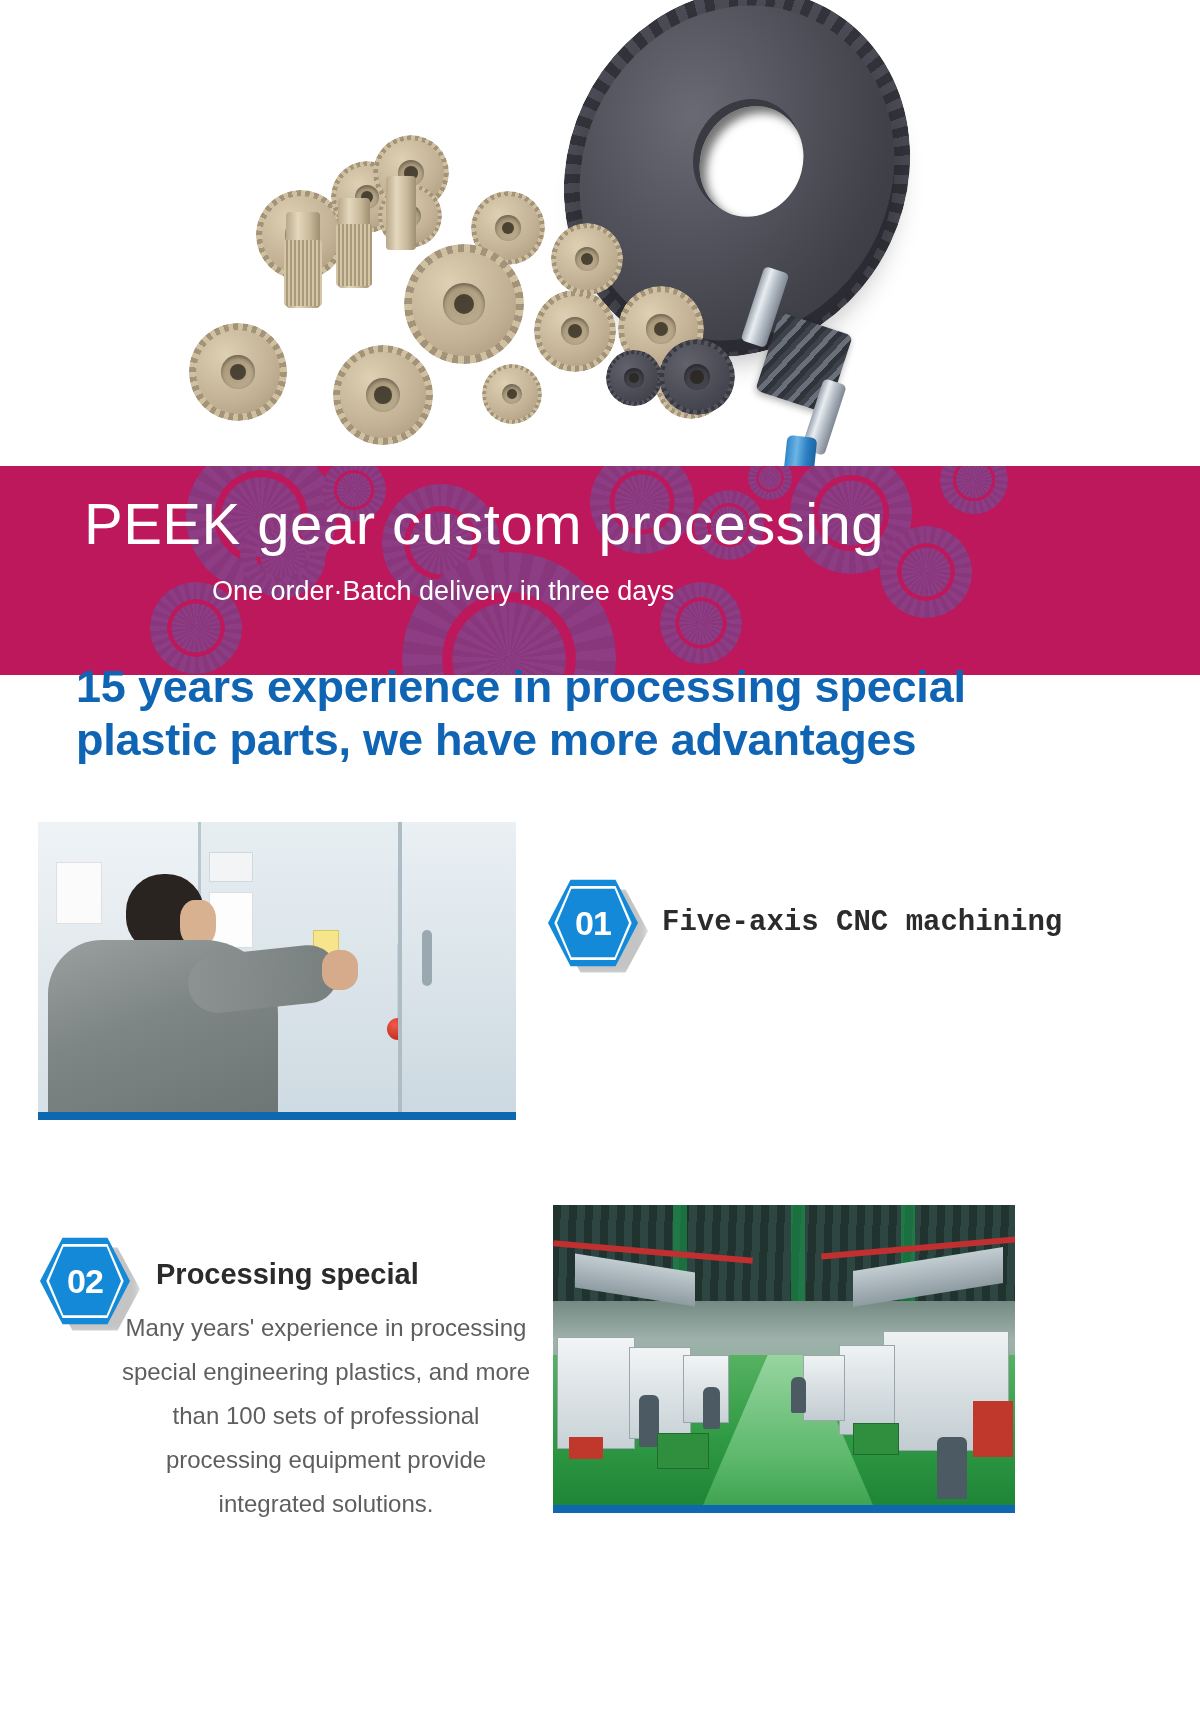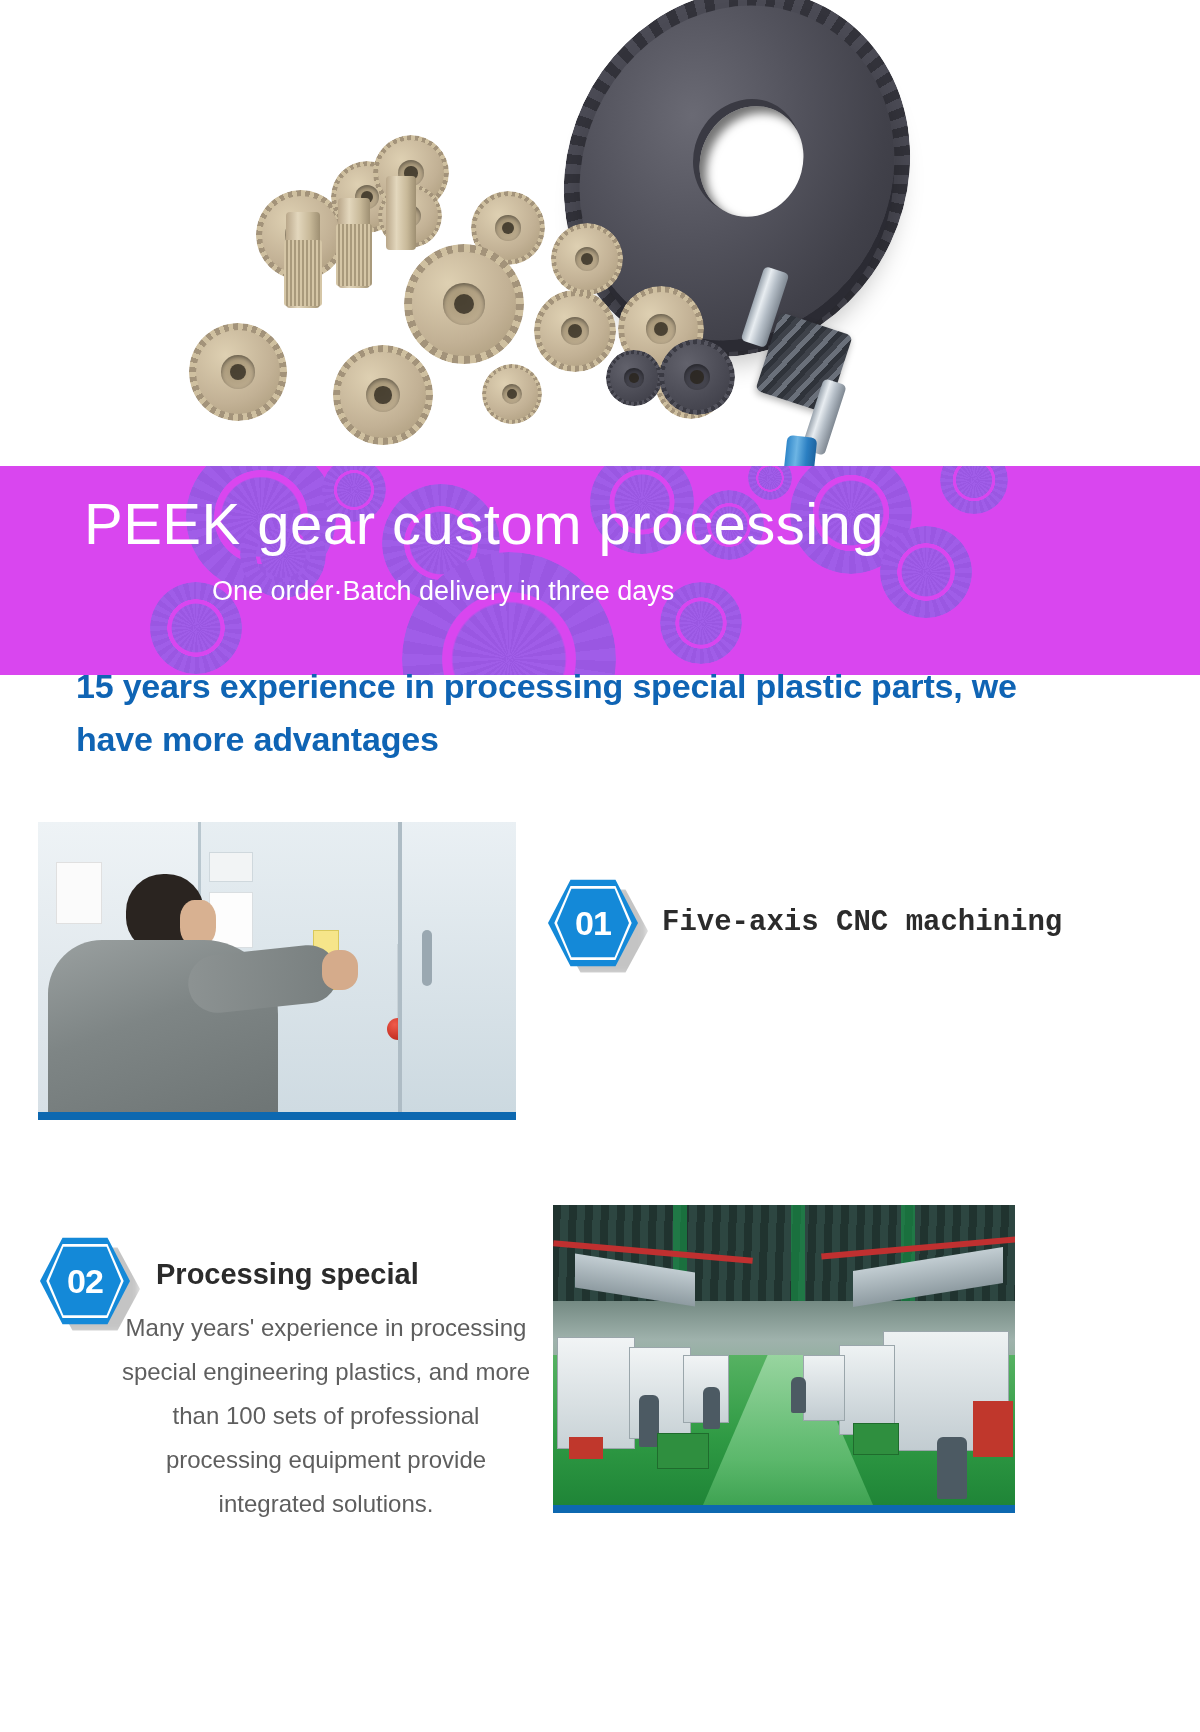--- a/index.html
+++ b/index.html
@@ -105,21 +105,21 @@
   .bluerod {
     position:absolute;
     background: linear-gradient(90deg,#2f86c9 0%, #6db5e4 35%, #2b7fc2 70%, #1d64a0 100%);
     border-radius: 6px;
   }
 
   
   .banner {
     position:absolute;
     left:0; top:466px; width:1200px; height:209px;
-    background:#d946ef;
+    background:#be185d;
     overflow:hidden;
   }
   .banner-gears { position:absolute; inset:0; opacity:.30; }
   .bg-gear {
     position:absolute; border-radius:50%;
     background: repeating-conic-gradient(from 0deg,#1f93da 0deg 7deg,#0d7ec6 7deg 14deg);
     -webkit-mask: radial-gradient(closest-side, #000 0 52%, transparent 54% 62%, #000 63% 100%);
             mask: radial-gradient(closest-side, #000 0 52%, transparent 54% 62%, #000 63% 100%);
   }
   .banner-title {
@@ -138,21 +138,21 @@
     font-weight:400;
     white-space:nowrap;
   }
 
   
   .headline {
     position:absolute;
     left:76px; top:660px;
     width:1020px;
     color:#0f64b4;
-    font-size:34px;
+    font-size:45px;
     font-weight:bold;
     line-height:53px;
     letter-spacing:-0.2px;
   }
 
   
   .photo-frame {
     position:absolute;
     background:#0d68b0;
     padding:0 0 8px 0;

